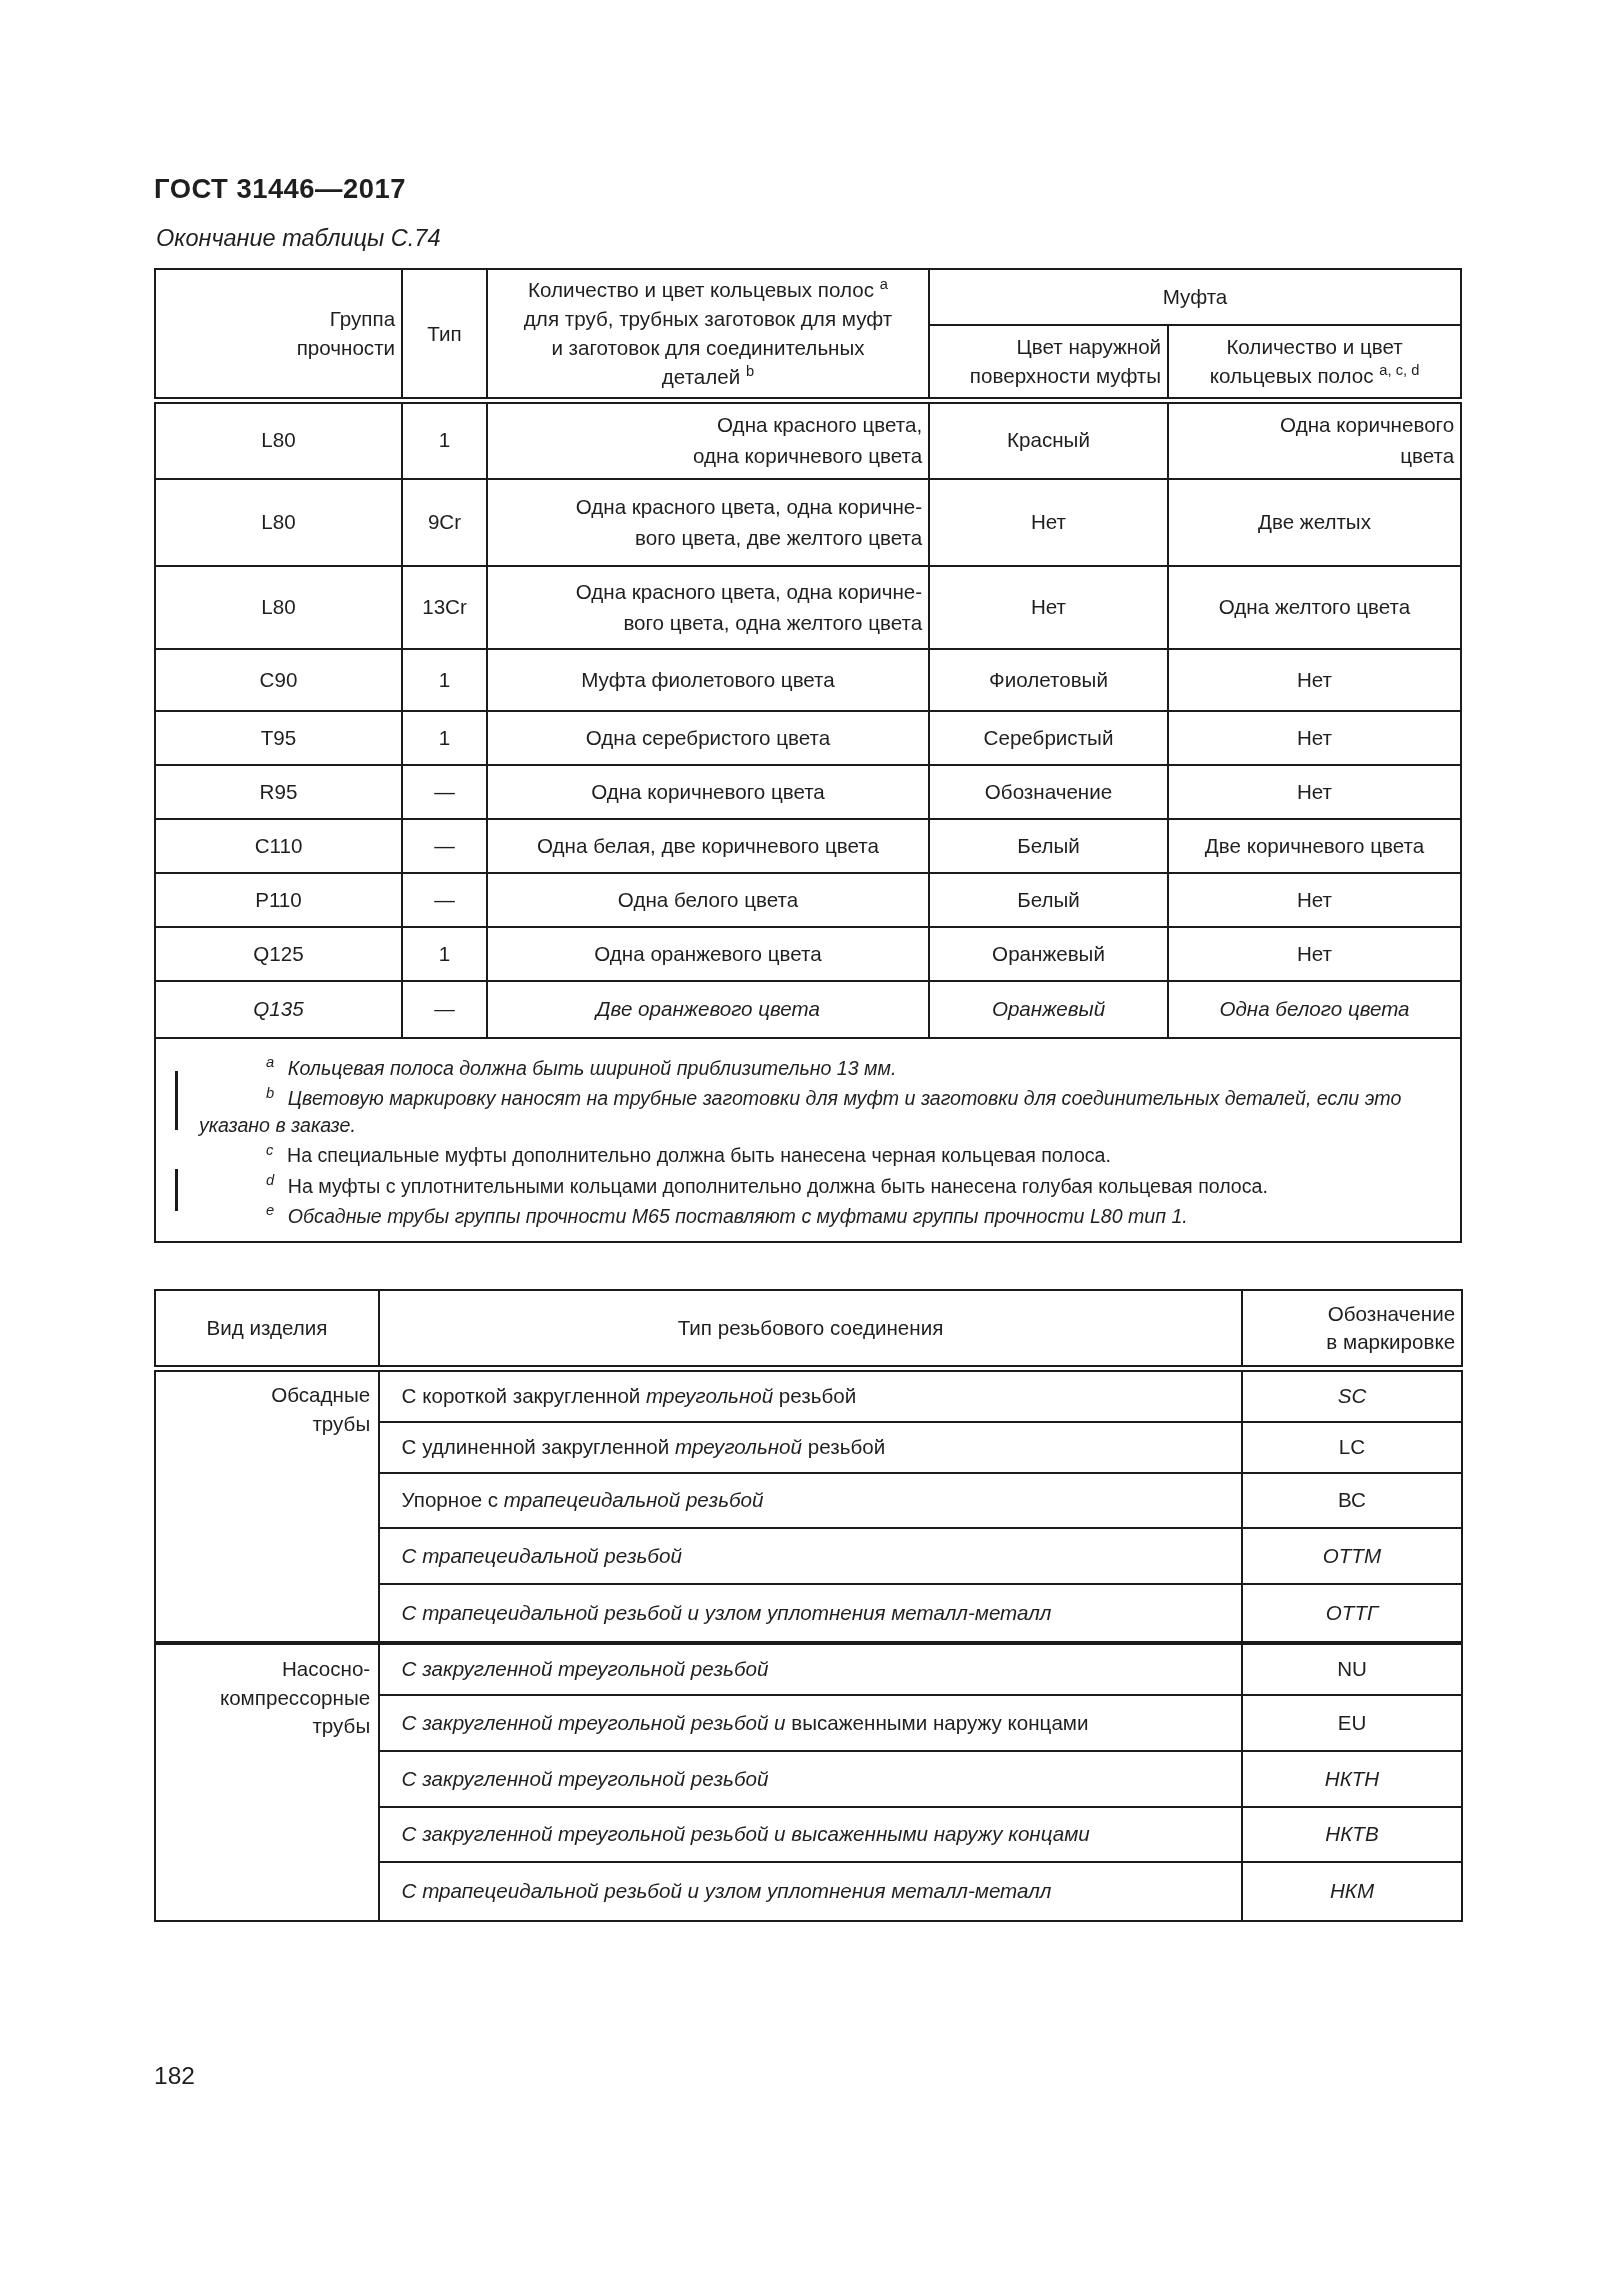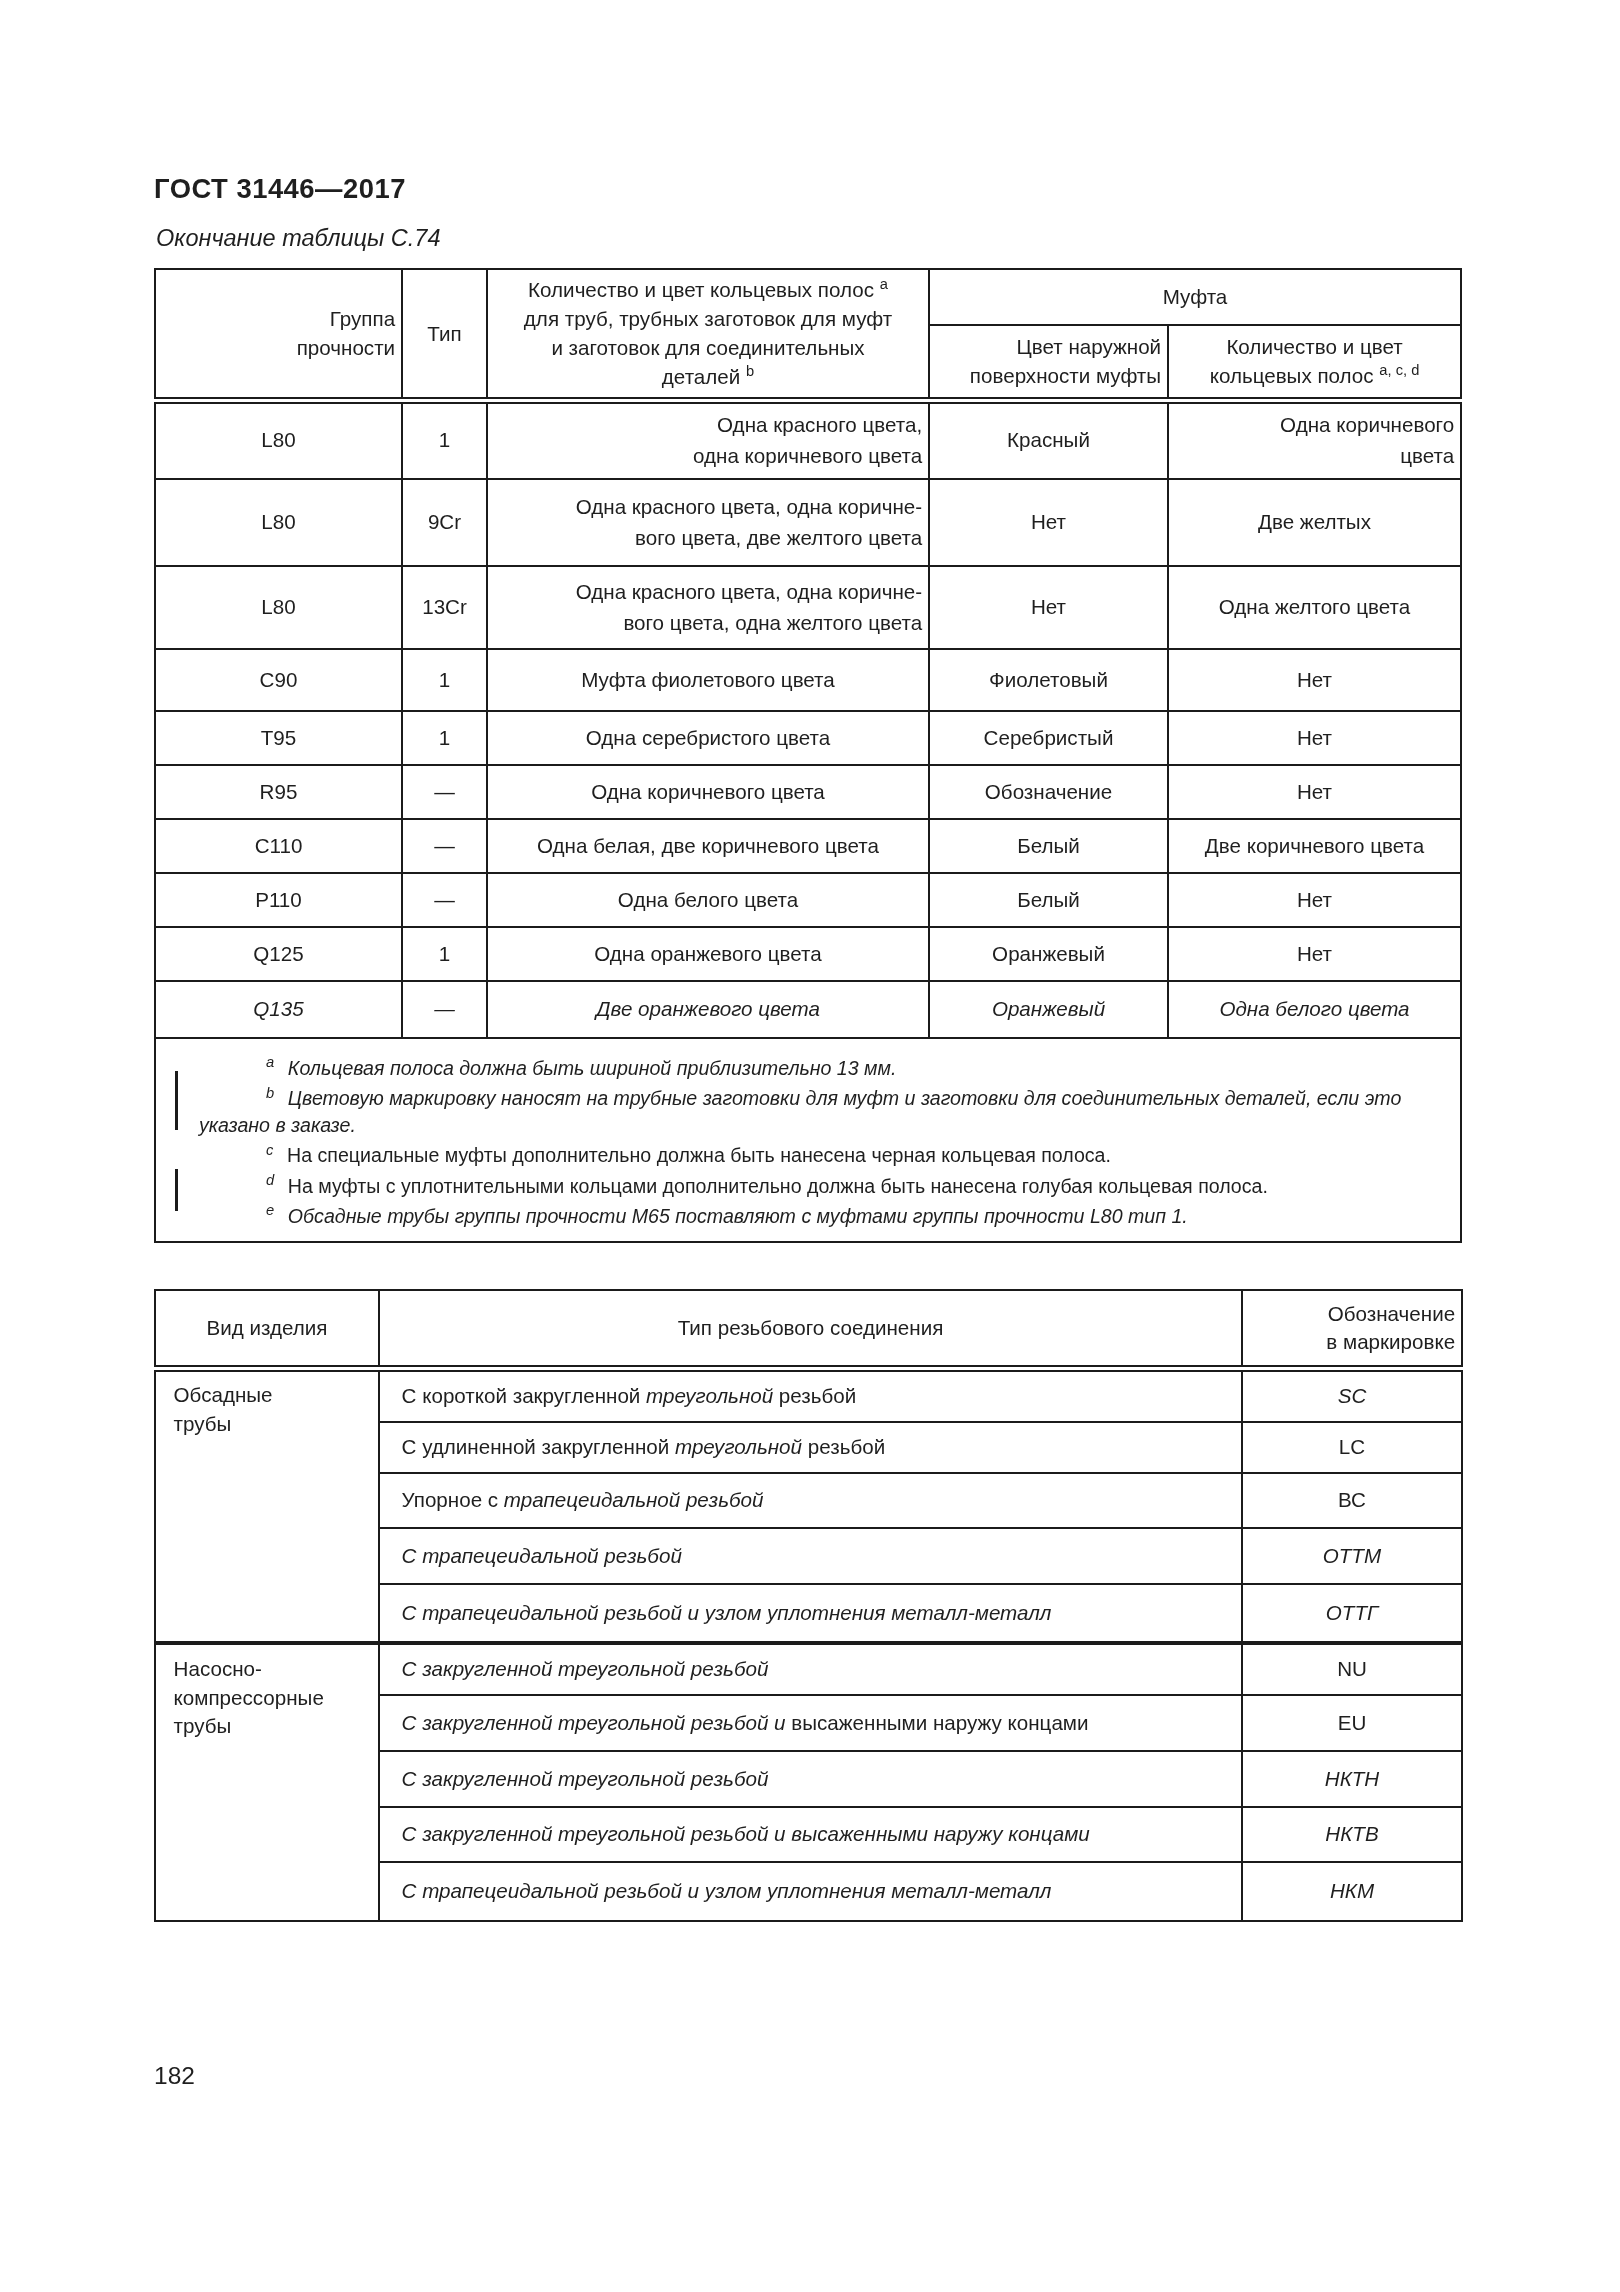--- a/index.html
+++ b/index.html
@@ -22,21 +22,21 @@
   sup{font-size:14.7px;line-height:0;}
   .it{font-style:italic;}
 
   
   #t74 .fnotes{vertical-align:top;text-align:left;padding:11.8px 35px 7.8px 39px;
                font-size:19.6px;line-height:1.35;}
   #t74 .fnotes p{margin:4px;text-indent:67px;}
   .fl{font-style:italic;margin-right:13.7px;}
 
   
-  #t75 .prod{vertical-align:top;text-align:left;padding:9.8px 7.8px 3.9px 17.6px;line-height:1.4;}
+  #t75 .prod{vertical-align:top;text-align:right;padding:9.8px 7.8px 3.9px 17.6px;line-height:1.4;}
   #t75 .thread{text-align:left;padding-left:21.6px;}
   #t75 .grp td{border-top-width:4.9px;}
 
   .change-bar{position:absolute;width:2.9px;background:#1b1b1b;}
 </style>
 </head>
 <body>
 
 <div id="page">
 

